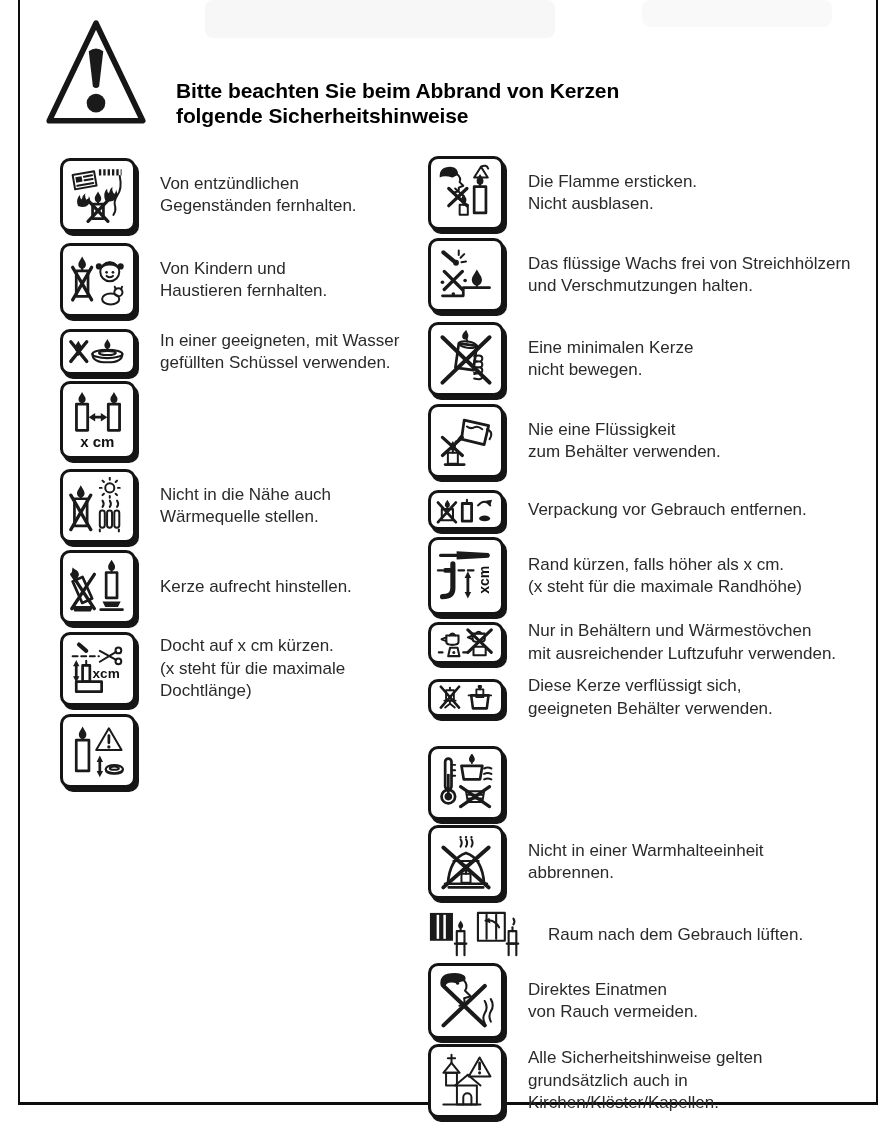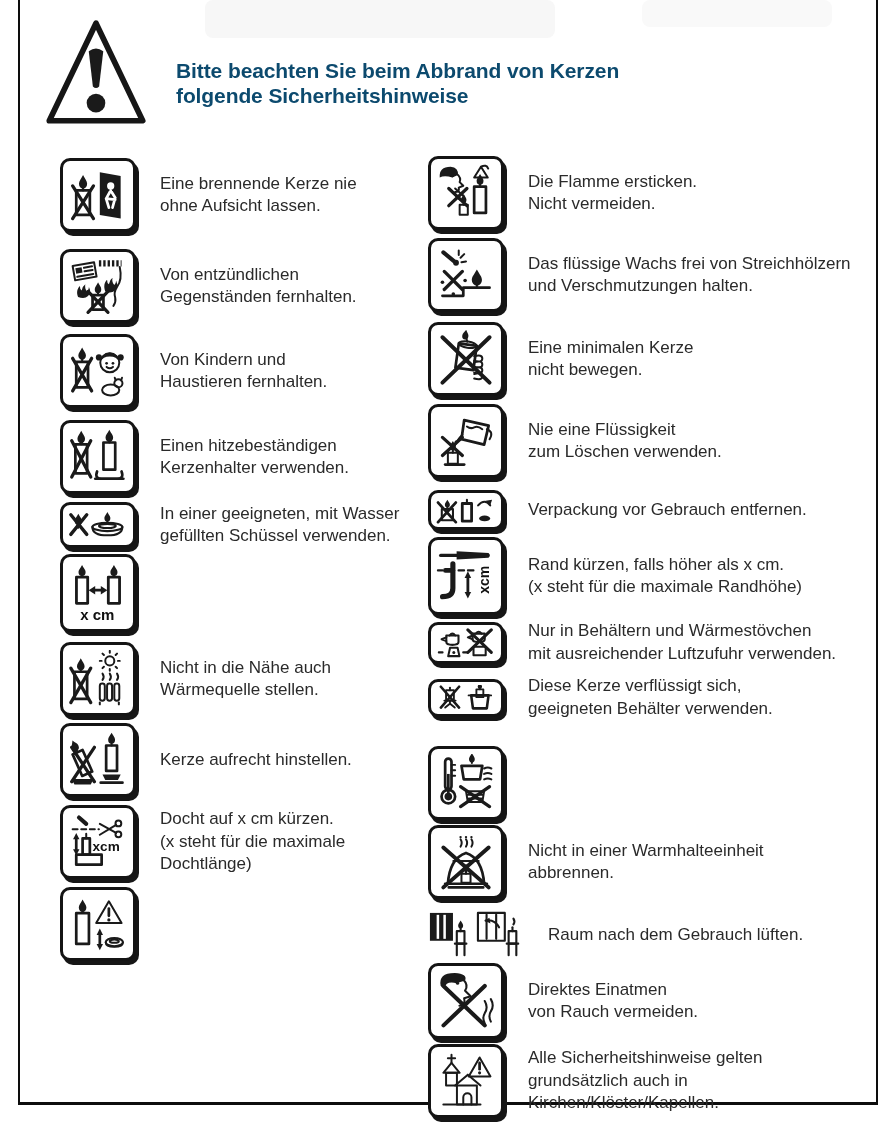--- a/index.html
+++ b/index.html
@@ -5,21 +5,21 @@
   html,body{margin:0;padding:0;background:#e8e8e8;}
   .page{width:892px;height:1125px;position:relative;background:#fff;overflow:hidden;
         font-family:"Liberation Sans",sans-serif;color:#2a2a2a;}
   .frame{position:absolute;left:18px;top:-6px;width:856px;height:1106px;
          border:2px solid #0d0d0d;border-bottom-width:3px;background:transparent;}
   .ghost{position:absolute;background:#f7f7f7;border-radius:8px;}
   .ghost1{left:205px;top:0;width:350px;height:38px;}
   .ghost2{left:642px;top:0;width:190px;height:27px;background:#f9f9f9;}
 
   .header{position:absolute;left:44px;top:18px;display:flex;column-gap:28px;}
-  .header h1{margin:40px 0 0 0;font-size:21px;line-height:25px;font-weight:700;color:#0c4a6e;letter-spacing:-0.1px;}
+  .header h1{margin:60px 0 0 0;font-size:21px;line-height:25px;font-weight:700;color:#000000;letter-spacing:-0.1px;}
 
   .col{position:absolute;}
   .col-left{left:60px;top:158px;width:365px;}
   .col-right{left:428px;top:156px;width:448px;}
 
   .row{display:flex;align-items:center;column-gap:24px;}
   .cell{flex:0 0 76px;display:flex;justify-content:flex-start;}
   .iconbox{box-sizing:border-box;width:76px;border:3.5px solid #141414;border-radius:10px;
            background:#fff;box-shadow:3px 4px 0 #161616;
            display:flex;align-items:center;justify-content:center;overflow:hidden;}
@@ -50,38 +50,20 @@
       <circle class="fl" cx="50" cy="82" r="9"></circle>
     </svg>
     <h1>
       <span>Bitte beachten Sie beim Abbrand von Kerzen</span><br>
       <span>folgende Sicherheitshinweise</span>
     </h1>
   </div>
 
   <div class="col col-left">
 
-    <div class="row" style="margin-bottom:17px">
-      <div class="cell">
-          <div class="iconbox" style="height:74px">
-        <svg width="60" height="58" viewBox="0 0 64 64">
-          <polygon class="fl" points="34,7 57,11 57,58 34,54"></polygon>
-          <circle cx="46" cy="22" r="4" fill="#fff"></circle>
-          <path class="wh" d="M46 27 l-5 9 l3 10 M46 27 l5 8 l-3 11 M41 36 l10 1"></path>
-          <rect class="st" x="8" y="27" width="15" height="27"></rect>
-          <line class="s2" x1="15.5" y1="27" x2="15.5" y2="21"></line>
-          <path class="fl" d="M15.5 10 c-2 4 -4.5 6.5 -4.5 9.5 a4.5 5.5 0 0 0 9 0 c0 -3 -2.5 -5.5 -4.5 -9.5 z"></path>
-          <line class="x" x1="4" y1="22" x2="27" y2="58"></line>
-              <line class="x" x1="27" y1="22" x2="4" y2="58"></line>
-        </svg>
-      </div>
-        </div>
-      <p class="txt">Eine brennende Kerze nie
-ohne Aufsicht lassen.</p>
-    </div>
 
     <div class="row" style="margin-bottom:11px">
       <div class="cell">
           <div class="iconbox" style="height:74px">
         <svg width="60" height="58" viewBox="0 0 64 64">
           <line x1="33" y1="7" x2="58" y2="7" stroke="#1a1a1a" stroke-width="7" stroke-dasharray="2.6 2.2"></line>
           <path class="s2" d="M56 11 q3 14 -3 22 q-4 6 -2 12 q1 5 -2 9"></path>
           <g transform="translate(4,10) rotate(-10)">
             <rect class="s2" x="0" y="0" width="24" height="16"></rect>
             <rect class="fl" x="2.5" y="3" width="7" height="6"></rect>
@@ -122,40 +104,20 @@
           <ellipse class="s2" cx="46" cy="53" rx="9.5" ry="6"></ellipse>
           <circle class="s2" cx="54.5" cy="45.5" r="4.5"></circle>
           <path class="s2" d="M51.5 42.5 l-1 -3 M57.5 42.5 l1 -3"></path>
         </svg>
       </div>
         </div>
       <p class="txt">Von Kindern und
 Haustieren fernhalten.</p>
     </div>
 
-    <div class="row" style="margin-bottom:8px">
-      <div class="cell">
-          <div class="iconbox" style="height:74px">
-        <svg width="60" height="58" viewBox="0 0 64 64">
-          <rect class="st" x="7" y="18" width="13" height="32"></rect>
-          <line class="s2" x1="13.5" y1="18" x2="13.5" y2="13"></line>
-          <path class="fl" d="M13.5 3 c-2 4 -4.2 6 -4.2 8.8 a4.2 5 0 0 0 8.4 0 c0 -2.8 -2.2 -4.8 -4.2 -8.8 z"></path>
-          <line class="x" x1="3" y1="14" x2="24" y2="54"></line>
-              <line class="x" x1="24" y1="14" x2="3" y2="54"></line>
-          <rect class="st" x="38" y="16" width="13" height="30"></rect>
-          <line class="s2" x1="44.5" y1="16" x2="44.5" y2="11"></line>
-          <path class="fl" d="M44.5 2 c-2 4 -4.2 6 -4.2 8.6 a4.2 5 0 0 0 8.4 0 c0 -2.6 -2.2 -4.6 -4.2 -8.6 z"></path>
-          <path class="st" d="M31 48 q-3 8 5 8 h17 q8 0 5 -8"></path>
-          <line class="st" x1="29" y1="56" x2="60" y2="56"></line>
-        </svg>
-      </div>
-        </div>
-      <p class="txt">Einen hitzebeständigen
-Kerzenhalter verwenden.</p>
-    </div>
 
     <div class="row" style="margin-bottom:6px">
       <div class="cell">
           <div class="iconbox" style="height:46px">
         <svg width="60" height="32" viewBox="0 0 64 34">
           <line class="s2" x1="11" y1="16" x2="11" y2="20"></line>
           <path class="fl" d="M11 5 c-1.8 3.6 -3.8 5.4 -3.8 7.8 a3.8 4.4 0 0 0 7.6 0 c0 -2.4 -2 -4.2 -3.8 -7.8 z"></path>
           <line class="x" x1="3" y1="6" x2="20" y2="27"></line>
               <line class="x" x1="20" y1="6" x2="3" y2="27"></line>
           <ellipse class="s2" cx="42" cy="19" rx="16" ry="4.5"></ellipse>
@@ -302,21 +264,21 @@
           <line class="x" x1="13" y1="27" x2="33" y2="46"></line>
               <line class="x" x1="33" y1="27" x2="13" y2="46"></line>
           <rect class="st" x="41" y="25" width="13" height="29"></rect>
           <line class="s2" x1="47.5" y1="25" x2="47.5" y2="20"></line>
           <path class="fl" d="M47.5 11 c-1.8 3.4 -3.8 5.2 -3.8 7.6 a3.8 4.4 0 0 0 7.6 0 c0 -2.4 -2 -4.2 -3.8 -7.6 z"></path>
           <path class="s2" d="M41 15 L48.5 3 L56 15 Z M48.5 3 q6 -3 8 2"></path>
         </svg>
       </div>
         </div>
       <p class="txt">Die Flamme ersticken.
-Nicht vermeiden.</p>
+Nicht ausblasen.</p>
     </div>
 
     <div class="row" style="margin-bottom:10px">
       <div class="cell">
           <div class="iconbox" style="height:74px">
         <svg width="60" height="58" viewBox="0 0 64 64">
           <line class="x" x1="7" y1="7" x2="19" y2="17" style="stroke-width:4.5"></line>
           <circle class="fl" cx="21" cy="18.5" r="3.2"></circle>
           <path class="s2" d="M26 13 l4 -4 M27 18 l5 -1 M24 10 l0 -5"></path>
           <line class="x" x1="8" y1="28" x2="28" y2="48"></line>
@@ -367,21 +329,21 @@
           <rect class="s2" x="12" y="45" width="11" height="12"></rect>
           <line class="s2" x1="17.5" y1="45" x2="17.5" y2="41"></line>
           <path class="fl" d="M17.5 32 c-1.6 3 -3.2 4.6 -3.2 6.6 a3.2 3.8 0 0 0 6.4 0 c0 -2 -1.6 -3.6 -3.2 -6.6 z"></path>
           <line class="x" x1="6" y1="28" x2="28" y2="48"></line>
               <line class="x" x1="28" y1="28" x2="6" y2="48"></line>
           <line class="st" x1="9" y1="58" x2="30" y2="58"></line>
         </svg>
       </div>
         </div>
       <p class="txt">Nie eine Flüssigkeit
-zum Löschen verwenden.</p>
+zum Behälter verwenden.</p>
     </div>
 
     <div class="row" style="margin-bottom:7px">
       <div class="cell">
           <div class="iconbox" style="height:40px">
         <svg width="60" height="27" viewBox="0 0 64 29">
           <rect class="s2" x="6" y="13" width="12" height="12"></rect>
           <line class="s2" x1="12" y1="13" x2="12" y2="10"></line>
           <path class="fl" d="M12 3 c-1.3 2.4 -2.7 3.7 -2.7 5.3 a2.7 3 0 0 0 5.4 0 c0 -1.6 -1.4 -2.9 -2.7 -5.3 z"></path>
           <line class="x" x1="2" y1="6" x2="21" y2="27" style="stroke-width:3"></line>

